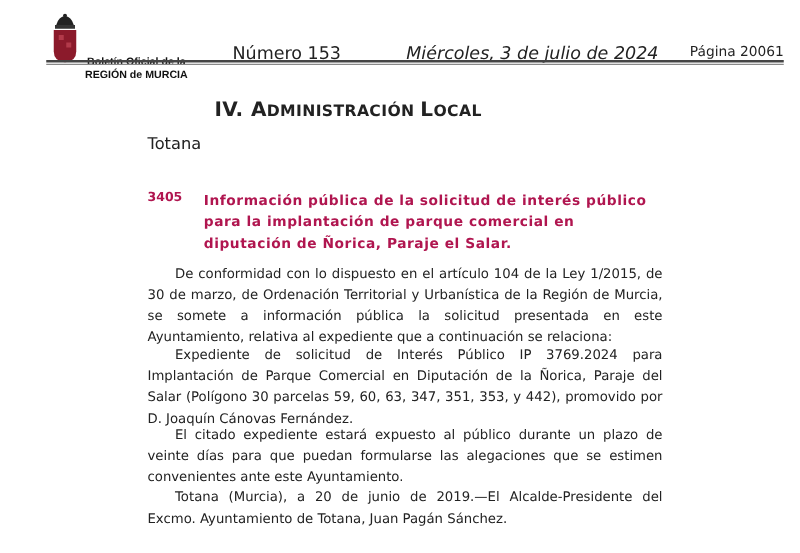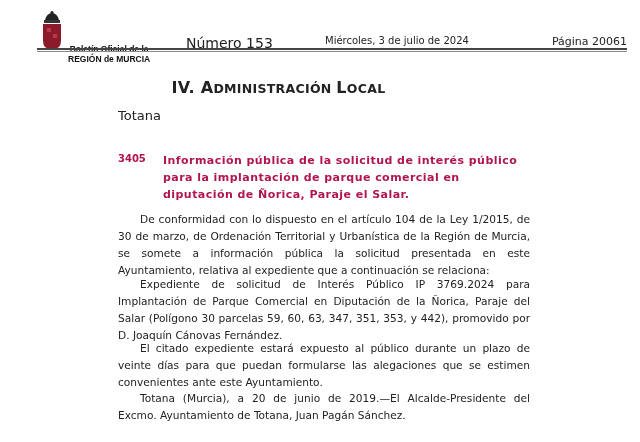--- a/index.html
+++ b/index.html
@@ -3,21 +3,21 @@
 <meta charset="utf-8">
 <style>
   html, body { margin:0; padding:0; background:#ffffff; }
   body { width:640px; height:442px; position:relative; overflow:hidden;
          font-family: "DejaVu Sans", sans-serif; color:#222; }
   .header { position:absolute; left:37px; top:8px; width:590px; height:44px; }
   .crest { position:absolute; left:4px; top:2px; width:22px; height:40px; }
   .brand { position:absolute; left:31px; top:36px; font-family:"Liberation Sans", sans-serif;
            font-weight:bold; font-size:8.5px; line-height:10px; color:#111;text-align:center; }
   .hnum { position:absolute; left:149px; top:27px; font-size:14px; color:#222; }
-  .hdate { position:absolute; left:288px; top:27px; font-size:10px; color:#222; }
+  .hdate { position:absolute; left:288px; top:27px; font-size:14px; color:#222;font-style:italic; }
   .hpage { position:absolute; right:0px; top:27px; font-size:11px; color:#222; }
   .rule1 { position:absolute; left:37px; top:48px; width:590px; height:2px; background:#444; }
   .rule2 { position:absolute; left:37px; top:51px; width:590px; height:1px; background:#888; }
   .section { position:absolute; left:0; width:557px; top:78px; text-align:center;
              font-family:"DejaVu Sans", sans-serif; font-weight:bold; font-size:16px; color:#222;
              letter-spacing:0.3px; }
   .section .sc { font-size:12.5px; }
   .town { position:absolute; left:118px; top:108px; font-size:13px; color:#222; }
   .annum { position:absolute; left:118px; top:153px; font-weight:bold; font-size:10px; color:#b0154f; }
   .antitle { position:absolute; left:163px; top:152px; width:367px; font-weight:bold; font-size:11px;

